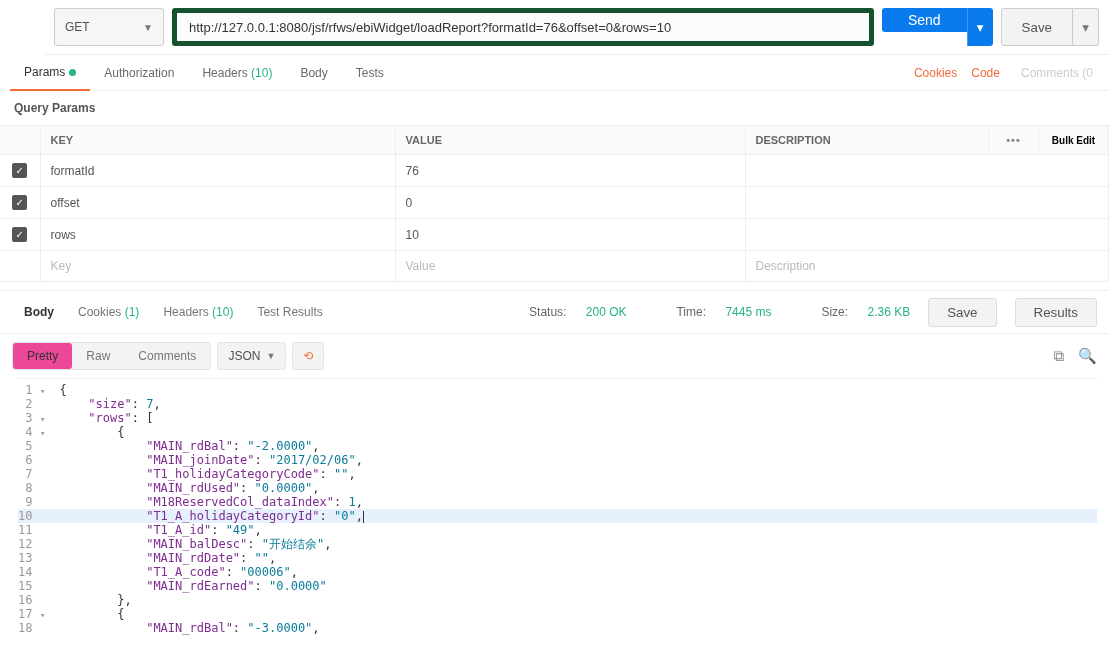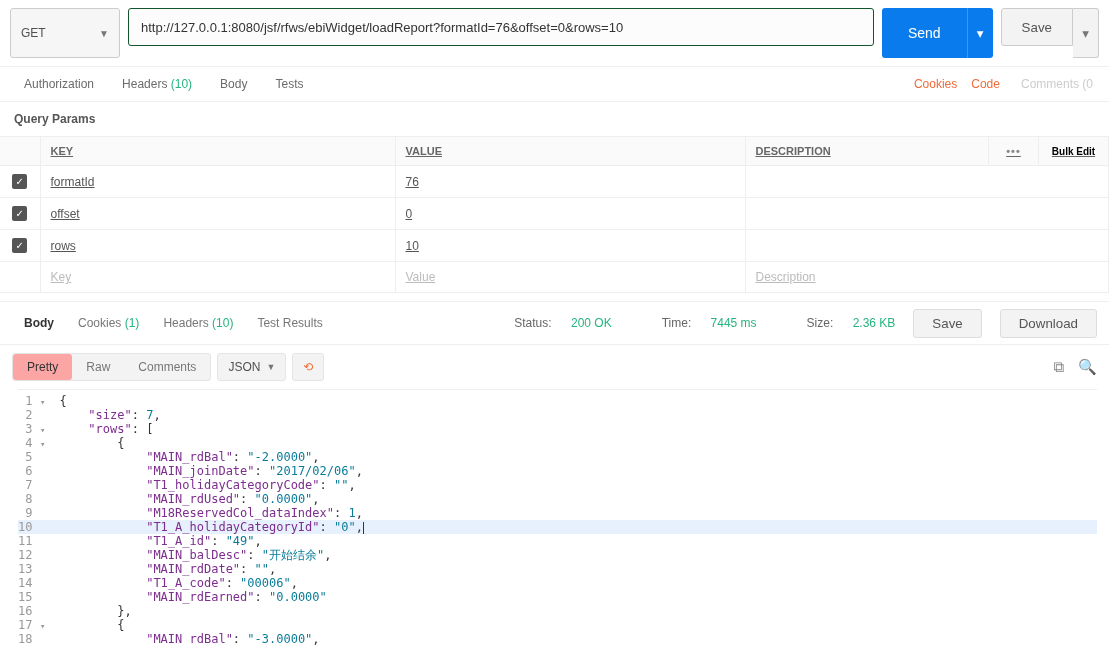--- a/index.html
+++ b/index.html
@@ -1,37 +1,37 @@
 <!DOCTYPE html>
 <html><head>
 <meta charset="utf-8">
 <style>
   * { box-sizing: border-box; margin: 0; padding: 0; }
   body { font-family: -apple-system, BlinkMacSystemFont, "Segoe UI", Helvetica, Arial, sans-serif; font-size: 12px; color: #505050; background: #fff; }
-  .top-bar { display: flex; padding: 8px 10px; gap: 8px; align-items: stretch; border-bottom: 1px solid #eee; }
+  .top-bar { display: flex; padding: 8px 10px; gap: 8px; align-items: stretch; border-bottom: 1px solid #eee; margin-left: 44px; }
   .method-select { width: 110px; border: 1px solid #ccc; border-radius: 3px; background: #f6f6f6; display: flex; align-items: center; padding: 0 10px; justify-content: space-between; cursor: pointer; }
   .method-select .caret { font-size: 10px; color: #777; }
-  .url-input { flex: 1; border: 1px solid #14532d; border-radius: 3px; padding: 0 12px; font-size: 13px; color: #333; background: #fcfcfc; height: 38px;}
+  .url-input { flex: 1; border: 5px solid #14532d; border-radius: 3px; padding: 0 12px; font-size: 13px; color: #333; background: #fcfcfc; height: 38px;}
   .send-group { display: flex; }
-  .send-btn { background: #097bed; color: #fff; border: none; padding: 0 26px; font-size: 14px; font-weight: 500; border-radius: 3px 0 0 3px; cursor: pointer; height: 50px;}
+  .send-btn { background: #097bed; color: #fff; border: none; padding: 0 26px; font-size: 14px; font-weight: 500; border-radius: 3px 0 0 3px; cursor: pointer; height: 24px;}
   .send-caret { background: #097bed; color: #fff; border: none; border-left: 1px solid #3d99f0; width: 26px; border-radius: 0 3px 3px 0; cursor: pointer; display:flex; align-items:center; justify-content:center;}
   .save-group { display: flex; }
   .save-btn { background: #f3f3f3; border: 1px solid #ccc; color: #555; padding: 0 20px; border-radius: 3px 0 0 3px; cursor: pointer; height: 38px;}
   .save-caret { background: #f3f3f3; border: 1px solid #ccc; border-left: none; color: #777; width: 26px; border-radius: 0 3px 3px 0; cursor: pointer; display:flex; align-items:center; justify-content:center;}
   .req-tabs { display: flex; align-items: center; padding: 0 10px; border-bottom: 1px solid #eee; }
   .req-tab { padding: 10px 14px; color: #6b6b6b; cursor: pointer; font-size: 12px; position: relative;}
   .req-tab.active { color: #333; border-bottom: 2px solid #f26b3a; margin-bottom:-1px;}
   .req-tab .dot { display:inline-block; width:7px; height:7px; border-radius:50%; background:#26b47f; margin-left:4px; vertical-align:middle;}
   .req-tab .count { color: #26b47f; }
   .req-links { margin-left: auto; display: flex; gap: 14px; padding-right:6px;}
   .req-links span { color: #f26b3a; cursor: pointer; }
   .req-links span.muted { color: #ccc; margin-left: 7px; }
   .section-title { padding: 10px 14px; font-weight: 600; color: #555; }
   .params-table { width: 100%; border-collapse: collapse; }
-  .params-table th, .params-table td { border: 1px solid #eee; border-left:none; text-align: left; padding: 8px 10px; font-weight: normal; color: #555; font-size:12px;text-decoration:underline;}
+  .params-table th, .params-table td { border: 1px solid #eee; border-left:none; text-align: left; padding: 8px 10px; font-weight: normal; color: #555; font-size:12px;}
   .params-table th:first-child, .params-table td:first-child { border-left:none; width: 40px; text-align: center; padding:8px 4px;}
   .params-table th { background: #fafafa; color: #666; font-size:11px; font-weight:600;}
   .params-table .col-key { width: 355px; }
   .params-table .col-val { width: 350px; }
   .params-table .col-desc {}
   .params-table .actions-cell { width: 50px; text-align:center;}
   .params-table .bulk-cell { width: 70px; text-align:center;}
   .params-table .bulk-link { color: #000000; cursor:pointer; font-size:10px;}
   .params-table .more-dots { color:#888; cursor:pointer; letter-spacing:1px;}
   .params-table .placeholder { color: #bbb; }
@@ -40,21 +40,21 @@
   .resp-tab { padding: 8px 12px; color:#777; cursor:pointer;}
   .resp-tab.active { color:#333; font-weight:600;}
   .resp-tab .count { color:#26b47f;}
   .resp-meta { margin-left:auto; display:flex; gap:18px; align-items:center;}
   .resp-meta span { color:#666;margin-left:16px;}
   .resp-meta .val { color:#26b47f;}
   .resp-btn { background:#f3f3f3; border:1px solid #ddd; border-radius:3px; padding: 6px 18px; color:#555; cursor:pointer;}
   .viewer-bar { display:flex; align-items:center; padding:8px 12px; gap:6px;}
   .vgroup { display:flex; background:#f3f3f3; border:1px solid #e5e5e5; border-radius:3px;}
   .vbtn { padding:6px 14px; cursor:pointer; color:#777;}
-  .vbtn.active { background:#fca5a5; border-radius:3px; color:#333;}
+  .vbtn.active { background:#ec4899; border-radius:3px; color:#333;}
   .fmt-select {background:#f3f3f3; border:1px solid #e5e5e5; border-radius:3px; padding:6px 10px; display:flex; align-items:center; gap:6px; cursor:pointer;}
   .wrap-icon { background:#f3f3f3; border:1px solid #e5e5e5; border-radius:3px; padding:6px 10px; cursor:pointer; color:#f26b3a;}
   .viewer-right { margin-left:auto; display:flex; gap:14px; color:#888; align-items:center;}
   .viewer-right .ico { cursor:pointer; font-size:15px;}
   .code-area { display:flex; font-family: Consolas, Menlo, monospace; font-size:12px; border-top:1px solid #eee; height: 268px; overflow:hidden; margin: 0 12px 0 18px;}
   .gutter { color:#999; text-align:right; padding: 4px 8px 4px 0; user-select:none;}
   .gutter div { line-height:14px; height:14px; white-space:nowrap;}
   .gutter .fold { display:inline-block; width:10px; font-size:9px; color:#999; margin-left:3px;}
   .code { padding:4px 0 4px 6px; white-space:pre; position:relative; flex:1;}
   .code div { line-height:14px; height:14px;}
@@ -82,20 +82,21 @@
   </div>
   <div class="save-group">
     <button class="save-btn">Save</button>
     <button class="save-caret">
         <span>▾</span>
       </button>
   </div>
 </div>
 
 <div class="req-tabs">
+  <div class="req-tab active"><span>Params</span><span class="dot"></span></div>
   <div class="req-tab">Authorization</div>
   <div class="req-tab"><span>Headers</span> <span class="count">(10)</span></div>
   <div class="req-tab">Body</div>
   <div class="req-tab">Tests</div>
   <div class="req-links">
     <span>Cookies</span>
     <span>Code</span>
     <span class="muted">Comments (0</span>
   </div>
 </div>
@@ -144,21 +145,21 @@
 <div class="resp-tabs">
   <div class="resp-tab active">Body</div>
   <div class="resp-tab"><span>Cookies</span> <span class="count">(1)</span></div>
   <div class="resp-tab"><span>Headers</span> <span class="count">(10)</span></div>
   <div class="resp-tab">Test Results</div>
   <div class="resp-meta">
     <span><span>Status:</span> <span class="val">200 OK</span></span>
     <span><span>Time:</span> <span class="val">7445 ms</span></span>
     <span><span>Size:</span> <span class="val">2.36 KB</span></span>
     <button class="resp-btn">Save</button>
-    <button class="resp-btn">Download</button>
+    <button class="resp-btn">Results</button>
   </div>
 </div>
 
 <div class="viewer-bar">
   <div class="vgroup">
     <div class="vbtn active">Pretty</div>
     <div class="vbtn">Raw</div>
     <div class="vbtn">Comments</div>
   </div>
   <div class="fmt-select">

